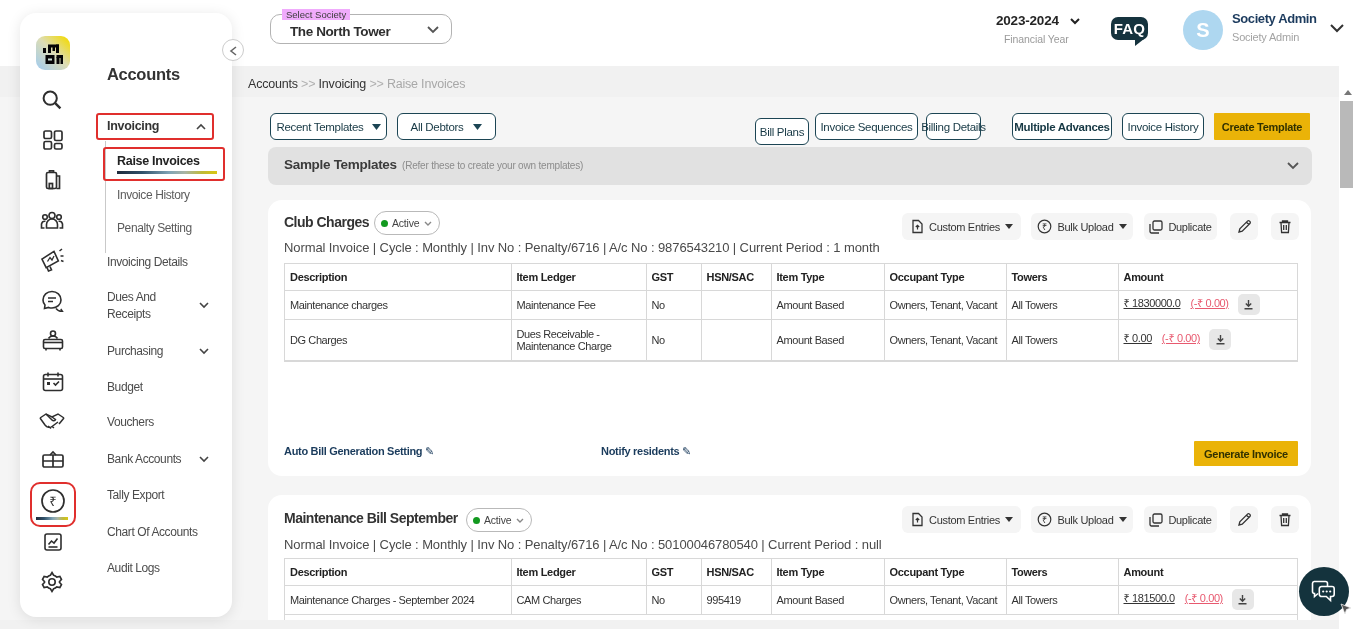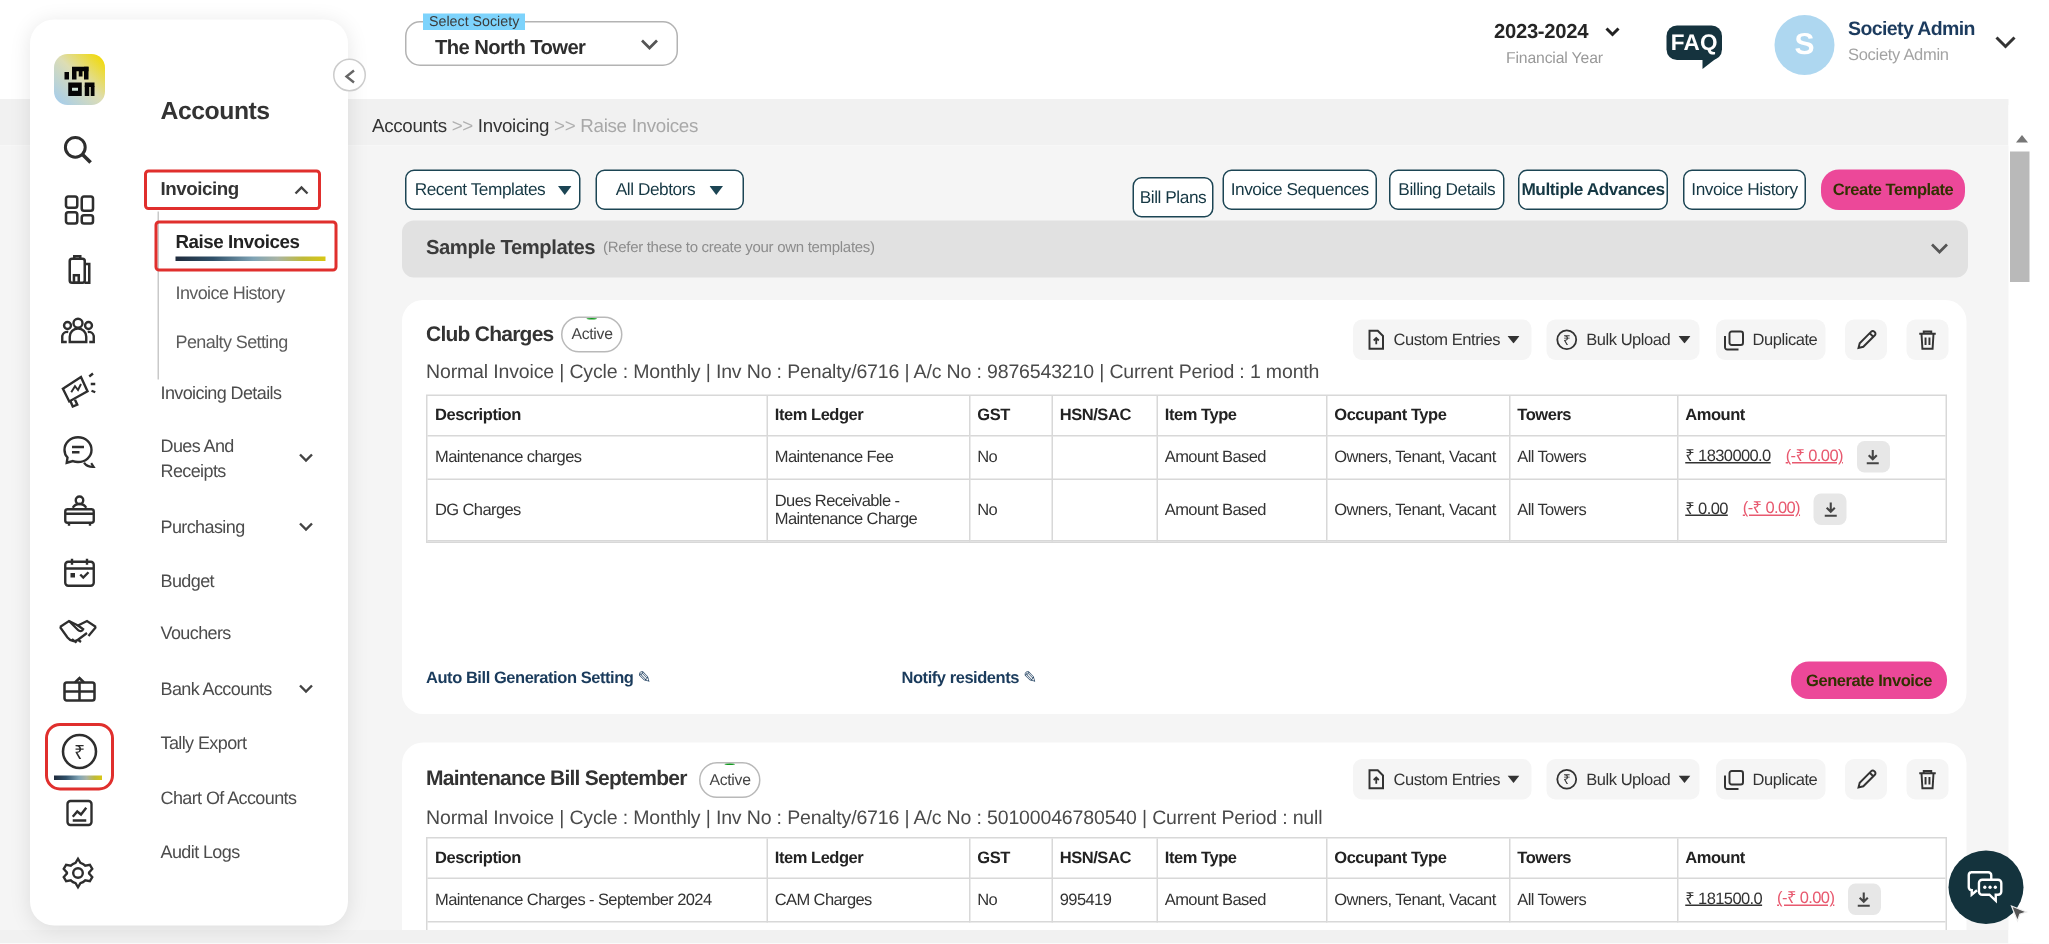--- a/index.html
+++ b/index.html
@@ -6,43 +6,43 @@
 .ab{position:absolute;}
 #page{position:relative;width:1366px;height:629px;background:#fff;}
 
 #crumbband{left:0;top:66px;width:1339px;height:31px;background:#f1f1f1;}
 #content{left:0;top:97px;width:1339px;height:523px;background:#f5f5f5;overflow:hidden;}
 #botstrip{left:0;top:620px;width:1339px;height:9px;background:#f1f1f1;}
 #scrollcol{left:1339px;top:70px;width:27px;height:559px;background:#fff;}
 .thumb{left:1px;top:31px;width:13px;height:87px;background:#b9b9b9;}
 
 .socsel{left:270px;top:14px;width:182px;height:30px;border:1px solid #b3b3b3;border-radius:10px;background:#fff;}
-.socsel .lbl{position:absolute;left:11px;top:-6px;background:#7dd3fc;padding:0 4px;font-size:9.5px;color:#3c3c3c;white-space:nowrap;}
+.socsel .lbl{position:absolute;left:11px;top:-6px;background:#f0abfc;padding:0 4px;font-size:9.5px;color:#3c3c3c;white-space:nowrap;}
 .socsel .val{position:absolute;left:19px;top:9px;font-size:13.5px;font-weight:bold;color:#2e2e2e;letter-spacing:-.4px;white-space:nowrap;}
 .fy1{left:996px;top:13px;font-size:13.5px;font-weight:bold;color:#252525;white-space:nowrap;letter-spacing:-.2px;}
 .fy2{left:1004px;top:33px;font-size:10.5px;color:#9a9a9a;white-space:nowrap;letter-spacing:-.1px;}
 .faq{left:1111px;top:17px;width:37px;height:23px;background:#15333e;border-radius:7px;color:#fff;font-size:15px;font-weight:bold;text-align:center;line-height:23px;letter-spacing:.2px;}
 .faqtail{left:1135px;top:39px;width:0;height:0;border-left:9px solid #15333e;border-bottom:7px solid transparent;}
 .avatar{left:1183px;top:10px;width:40px;height:40px;border-radius:50%;background:#aed7f0;color:#fff;font-size:20px;font-weight:bold;text-align:center;line-height:40px;}
 .uname{left:1232px;top:11px;font-size:13px;font-weight:bold;color:#1c3b5e;white-space:nowrap;letter-spacing:-.4px;}
 .urole{left:1232px;top:31px;font-size:11px;color:#a3a3a3;white-space:nowrap;letter-spacing:-.2px;}
 
 .crumbs{left:248px;top:77px;font-size:12.5px;color:#333;letter-spacing:-.2px;white-space:nowrap;}
 .crumbs .sep{color:#b0b0b0;} .crumbs .dim{color:#a8a8a8;}
 
 .sel,.obtn{border:1.5px solid #1c4554;border-radius:6px;background:#fff;height:27px;font-size:11.5px;letter-spacing:-.3px;color:#163844;display:flex;align-items:center;justify-content:center;white-space:nowrap;}
-.ybtn{background:#ec4899;border-radius:12px;font-weight:bold;color:#313100;display:flex;align-items:center;justify-content:center;white-space:nowrap;letter-spacing:-.3px;}
+.ybtn{background:#eab308;border-radius:1px;font-weight:bold;color:#313100;display:flex;align-items:center;justify-content:center;white-space:nowrap;letter-spacing:-.3px;}
 
 .samplebar{left:268px;top:50px;width:1044px;height:38px;background:#e1e1e1;border-radius:8px;}
 .samplebar b{position:absolute;left:16px;top:10px;font-size:13.5px;color:#3b3b3b;letter-spacing:-.3px;}
 .samplebar span{position:absolute;left:134px;top:13px;font-size:10px;color:#8c8c8c;letter-spacing:-.2px;white-space:nowrap;}
 
 .card{background:#fff;border-radius:14px;left:268px;width:1043px;}
 .ctitle{font-size:14px;font-weight:bold;color:#333;letter-spacing:-.5px;white-space:nowrap;}
-.pill{border:1px solid #b9b9b9;border-radius:12px;height:24px;display:flex;align-items:center;background:#fff;font-size:10.5px;color:#444;padding:0 6px;gap:4px;letter-spacing:-.2px;flex-direction:column;}
+.pill{border:1px solid #b9b9b9;border-radius:12px;height:24px;display:flex;align-items:center;background:#fff;font-size:10.5px;color:#444;padding:0 6px;gap:4px;letter-spacing:-.2px;}
 .dot{width:7px;height:7px;border-radius:50%;background:#12991f;}
 .sub{font-size:13px;color:#4a4a4a;letter-spacing:-.1px;white-space:nowrap;}
 .gbtn{background:#f5f5f5;border-radius:6px;height:27px;display:flex;align-items:center;justify-content:center;font-size:11px;color:#333;gap:5px;letter-spacing:-.3px;white-space:nowrap;}
 
 .tw{border:1px solid #d8d8d8;background:#fff;}
 table{border-collapse:collapse;table-layout:fixed;width:1012px;}
 th,td{border:1px solid #d8d8d8;font-size:11px;letter-spacing:-.4px;padding:0 4px 0 5px;vertical-align:middle;text-align:left;white-space:nowrap;}
 th{font-weight:bold;color:#222;height:26px;border-top:none;letter-spacing:-.3px;}
 td{color:#333;}
 tr td{border-bottom:1px solid #d8d8d8;}
@@ -96,21 +96,21 @@
 
 <div class="ab" id="content">
   <div class="ab sel" style="left:270px;top:16px;width:117px;">Recent Templates<svg style="margin-left:8px" width="9" height="6">
           <path d="M0 0 L9 0 L4.5 6 Z" fill="#1c4554"></path>
         </svg></div>
   <div class="ab sel" style="left:397px;top:16px;width:99px;">All Debtors<svg style="margin-left:10px" width="9" height="6">
           <path d="M0 0 L9 0 L4.5 6 Z" fill="#1c4554"></path>
         </svg></div>
   <div class="ab obtn" style="left:755px;top:21px;width:54px;">Bill Plans</div>
   <div class="ab obtn" style="left:815px;top:16px;width:103px;">Invoice Sequences</div>
-  <div class="ab obtn" style="left:926px;top:16px;width:77px;">Billing Details</div>
+  <div class="ab obtn" style="left:926px;top:16px;width:55px;">Billing Details</div>
   <div class="ab obtn" style="left:1012px;top:16px;width:100px;font-weight:bold;">Multiple Advances</div>
   <div class="ab obtn" style="left:1122px;top:16px;width:82px;">Invoice History</div>
   <div class="ab ybtn" style="left:1214px;top:16px;width:96px;height:27px;font-size:11px;">Create Template</div>
   <div class="ab samplebar">
         <b>Sample Templates</b>
         <span>(Refer these to create your own templates)</span>
     <svg class="ab" style="left:1018px;top:14px" width="14" height="9">
           <path class="chev" d="M2 2 L7 7 L12 2"></path>
         </svg>
       </div>

